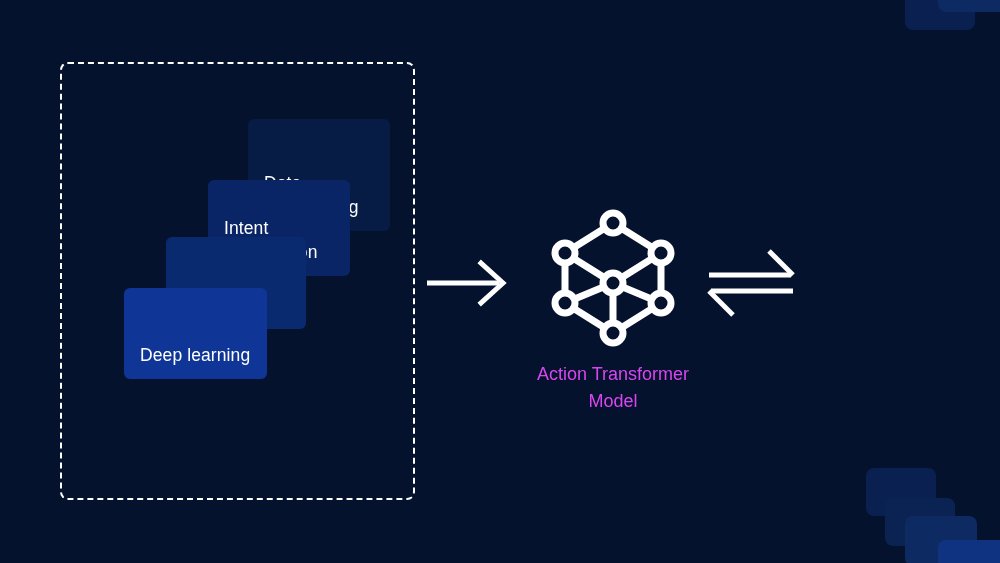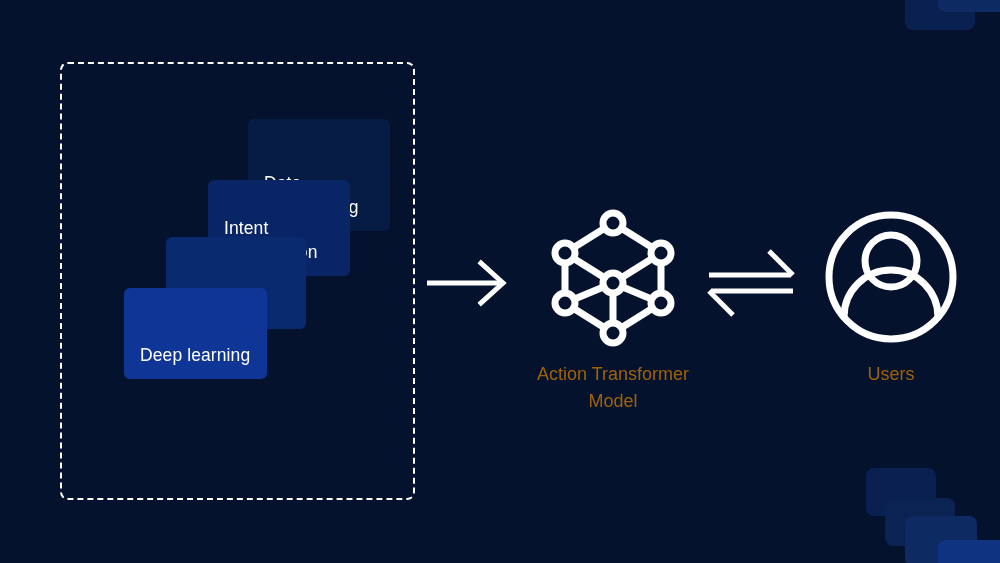--- a/index.html
+++ b/index.html
@@ -79,21 +79,21 @@
 
   
   .node {
     position: absolute;
     display: flex;
     flex-direction: column;
     align-items: center;
   }
   .node-label {
     margin-top: 14px;
-    color: #a16207;
+    color: #d946ef;
     font-size: 18px;
     line-height: 1.5;
     text-align: center;
     white-space: pre-line;
   }
 
   .arrow-single { position: absolute; left: 425px; top: 255px; }
   .model-node   { left: 537px; top: 207px; }
   .arrow-bidi   { position: absolute; left: 705px; top: 245px; }
   .users-node   { left: 824px; top: 207px; }
@@ -169,22 +169,14 @@
     <svg width="92" height="76" viewBox="0 0 92 76">
       <g stroke="#ffffff" stroke-width="5" fill="none" stroke-linecap="butt">
         <path d="M4 30 H86"></path>
         <path d="M64 6 L88 30"></path>
         <path d="M88 46 H6"></path>
         <path d="M28 70 L4 46"></path>
       </g>
     </svg>
   </div>
 
-  <div class="node users-node" style="position:absolute;">
-    <svg width="134" height="140" viewBox="0 0 134 140">
-      <circle cx="67" cy="70" r="62" stroke="#ffffff" stroke-width="7" fill="none"></circle>
-      <circle cx="67" cy="54" r="26" stroke="#ffffff" stroke-width="7" fill="none"></circle>
-      <path d="M20 110 a47 47 0 0 1 94 0" stroke="#ffffff" stroke-width="7" fill="none" stroke-linecap="round"></path>
-    </svg>
-    <div class="node-label">Users</div>
-  </div>
 
 </div>
 
 </body></html>

